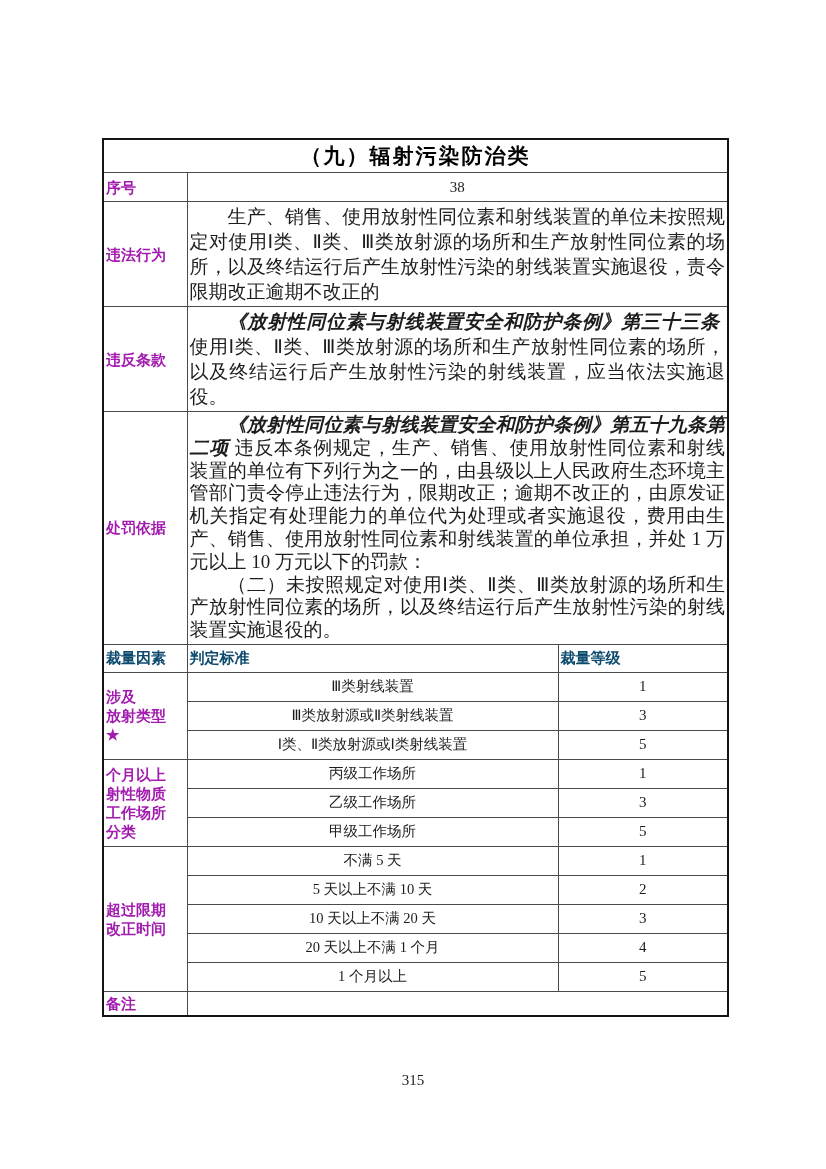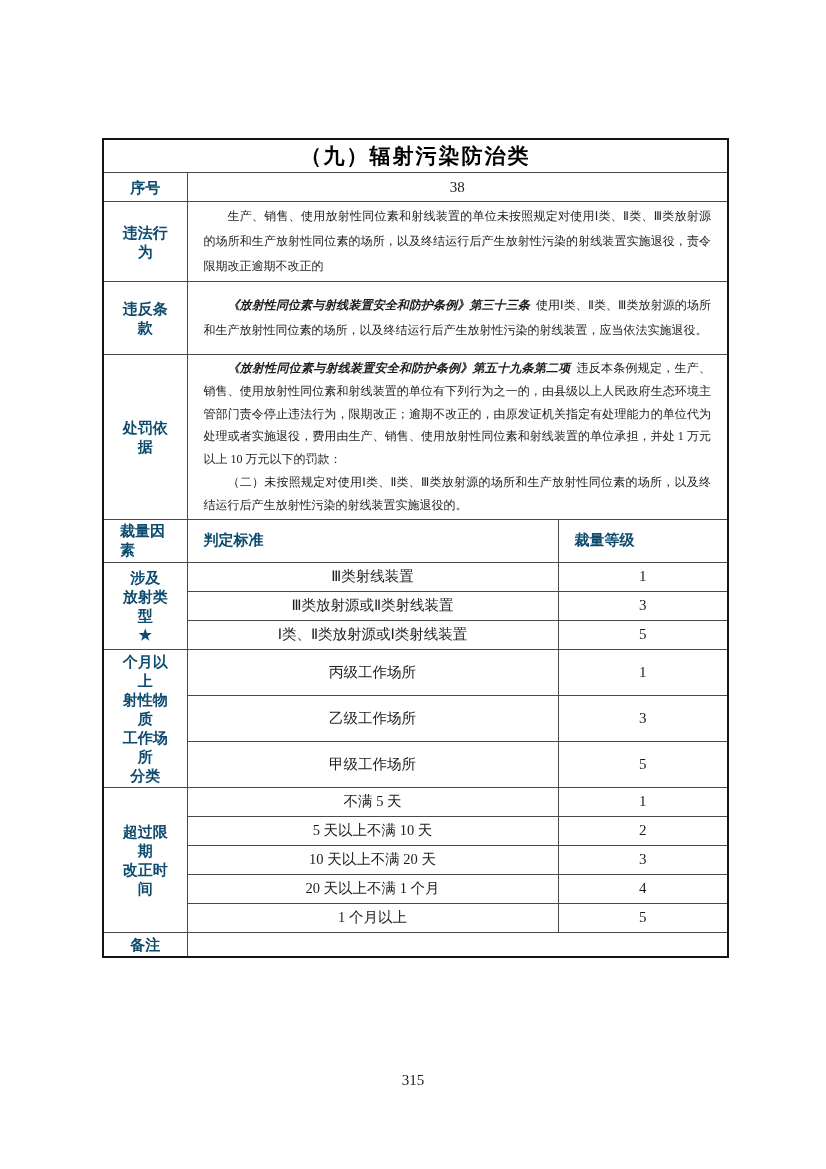--- a/index.html
+++ b/index.html
@@ -14,47 +14,46 @@
     position: absolute;
     left: 102px; top: 138px;
     width: 625px;
     border-collapse: collapse;
     table-layout: fixed;
     border: 2px solid #141414;
   }
   .doc-table td {
     border: 1.5px solid #4a4a4a;
     vertical-align: middle;
-    padding: 2px 16px;
+    padding: 2px 2px;
     overflow: hidden;
     margin-top: 18px;
   }
   .title-cell {
     text-align: center;
     font-family: "Liberation Serif", "DejaVu Serif", serif;
     font-weight: bold;
     font-size: 21px;
     letter-spacing: 2px;
     color: #000;
   }
   .label-cell {
-    text-align: center;
     font-family: "Liberation Sans", sans-serif;
     font-weight: bold;
     font-size: 15px;
     line-height: 19px;
     white-space: pre-line;
-    color: #0c4a6e;
+    color: #a21caf;
   }
   .center-cell {
     text-align: center;
     font-size: 15px;
   }
   .body-cell {
-    font-size: 12px;
+    font-size: 19px;
     line-height: 25px;
     text-align: justify;
     padding: 4px 8px;
   }
   .body-cell .para { text-indent: 2em; }
   .penalty-cell { line-height: 22.8px; }
   .statute-bold {
     font-weight: bold;
     margin-right: 6px;
     font-style: italic;

